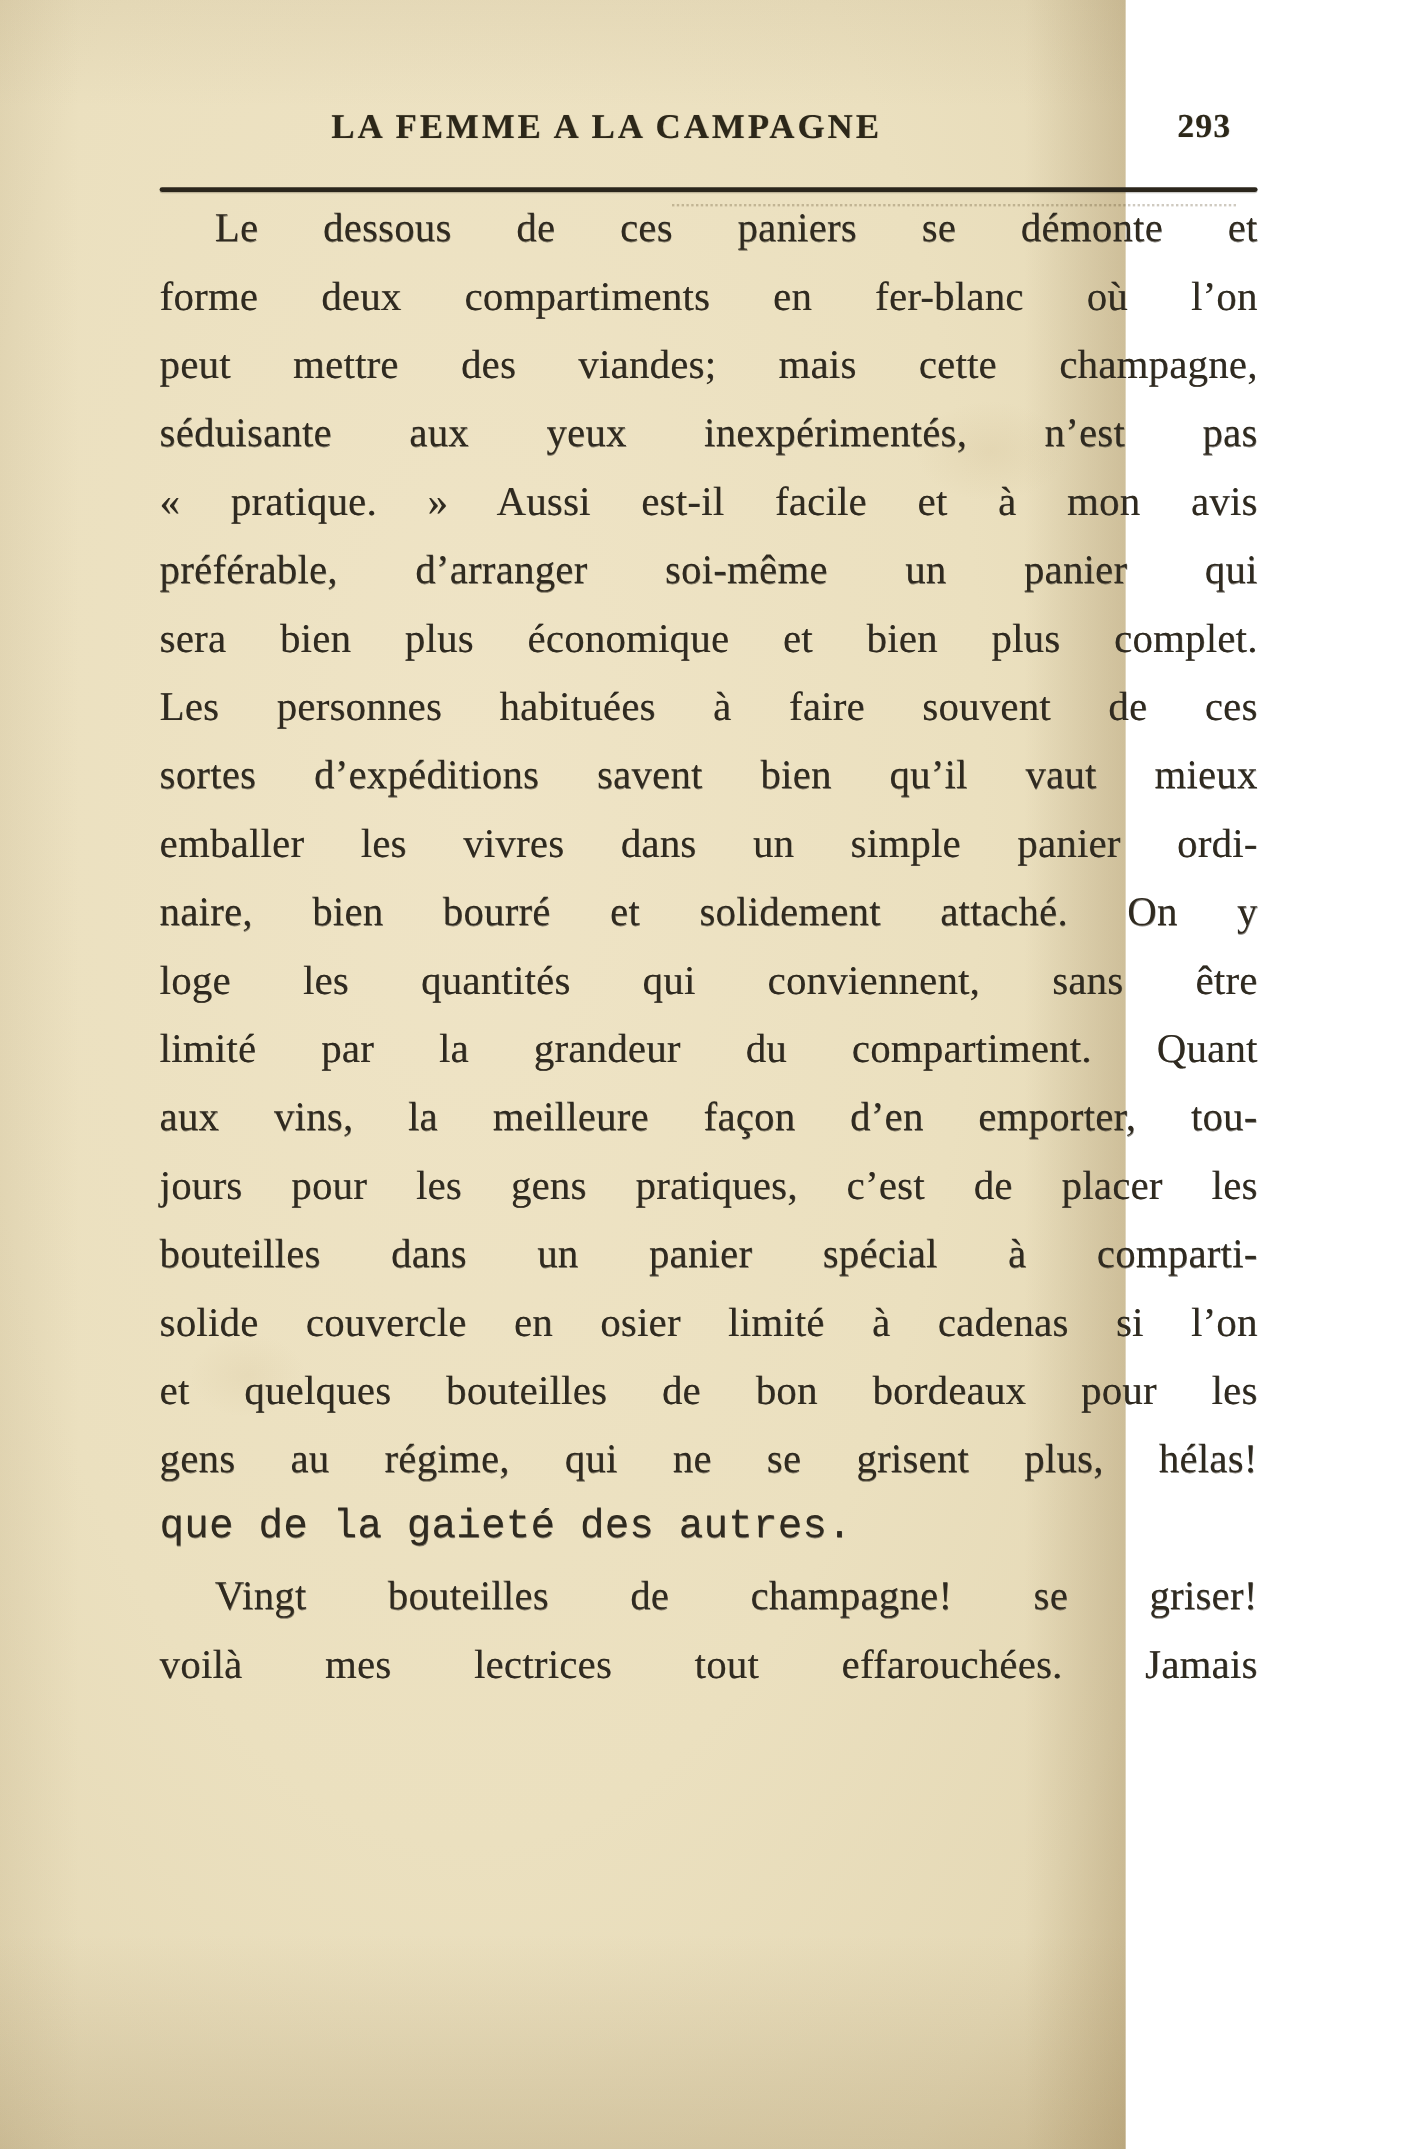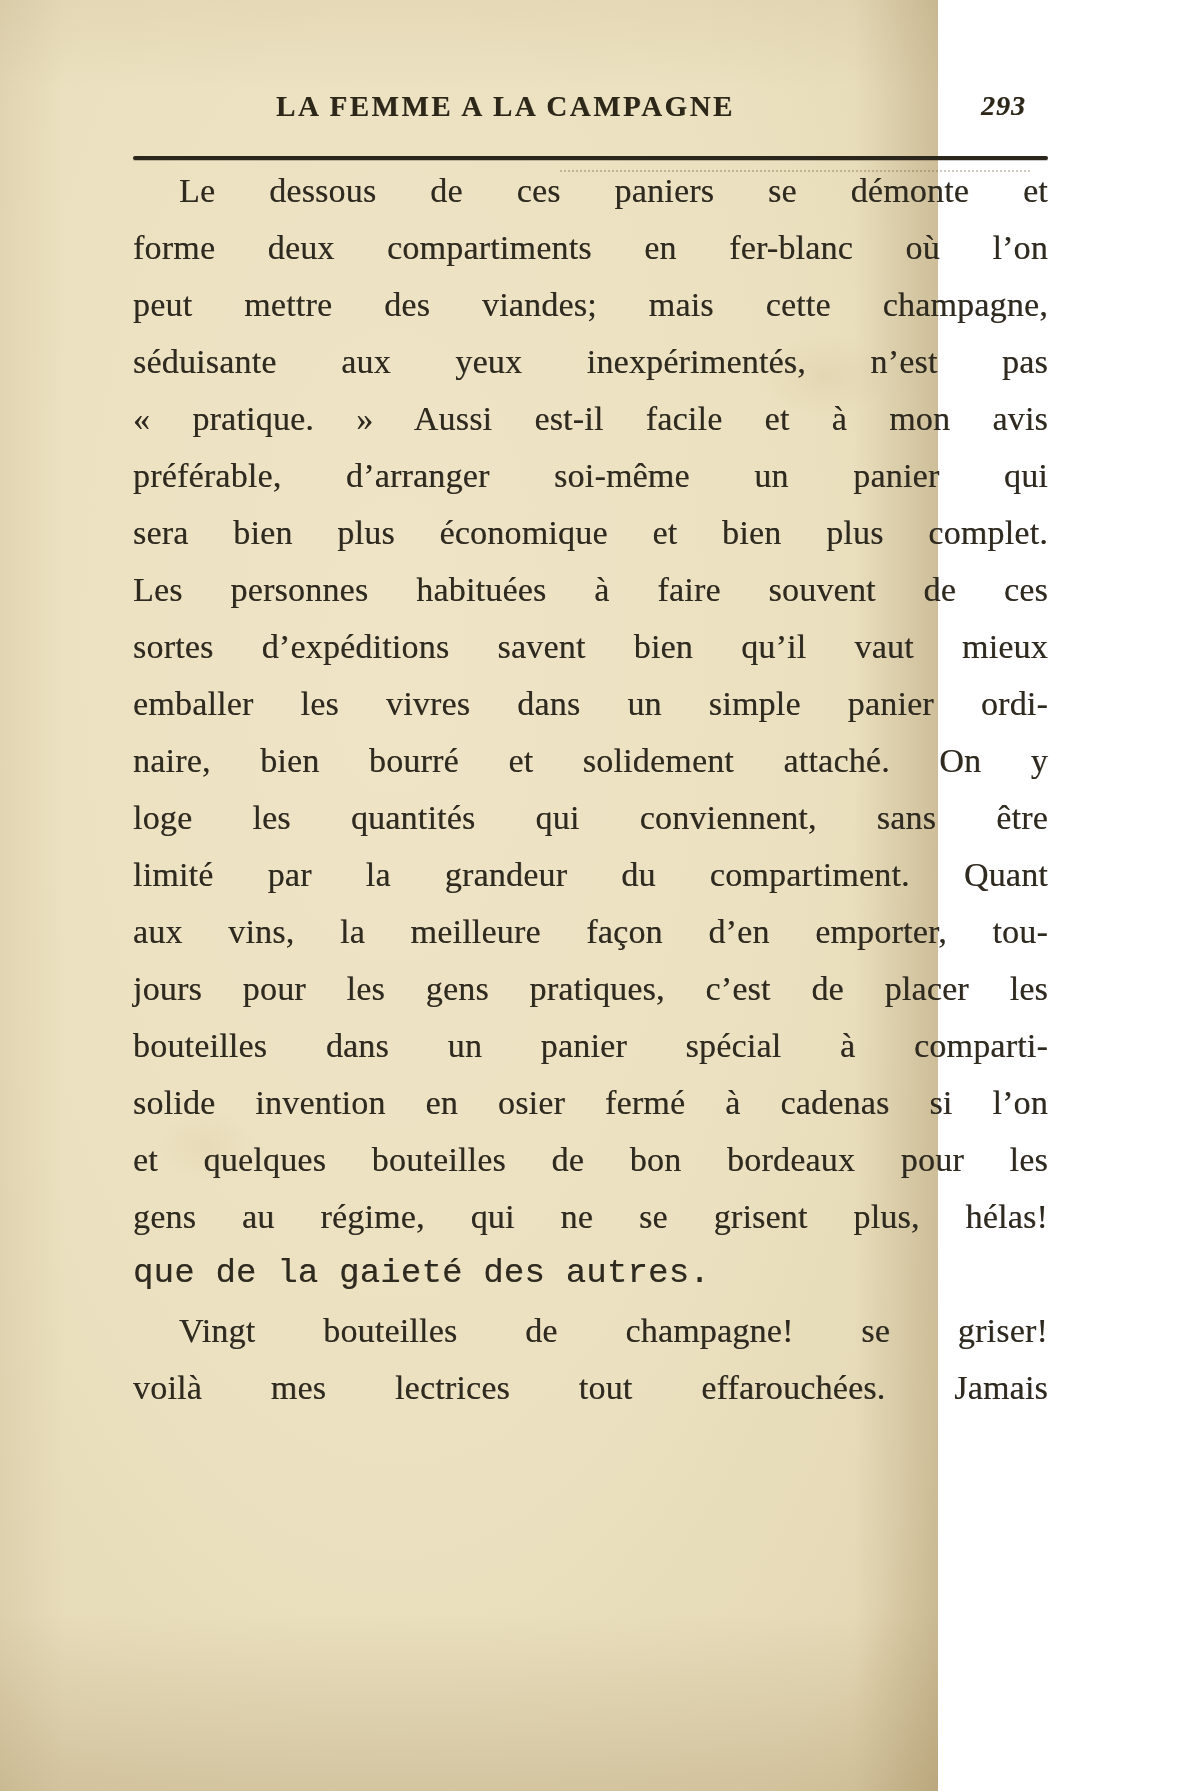--- a/index.html
+++ b/index.html
@@ -47,21 +47,20 @@
     text-shadow: 0.4px 0.4px 0.6px rgba(44,39,25,0.45);
   }
   .folio {
     position: absolute;
     right: 22px;
     top: 0;
     font-size: 28px;
     font-weight: 700;
     letter-spacing: 1px;
     text-shadow: 0.4px 0.4px 0.6px rgba(44,39,25,0.45);
-    font-style: italic;
   }
 
   
   .header-rule {
     position: absolute;
     top: 156px;
     left: 133px;
     width: 915px;
     height: 4px;
     background: #2b261c;
@@ -120,21 +119,21 @@
     <div class="line">sera bien plus économique et bien plus complet.</div>
     <div class="line">Les personnes habituées à faire souvent de ces</div>
     <div class="line">sortes d’expéditions savent bien qu’il vaut mieux</div>
     <div class="line">emballer les vivres dans un simple panier ordi-</div>
     <div class="line">naire, bien bourré et solidement attaché. On y</div>
     <div class="line">loge les quantités qui conviennent, sans être</div>
     <div class="line">limité par la grandeur du compartiment. Quant</div>
     <div class="line">aux vins, la meilleure façon d’en emporter, tou-</div>
     <div class="line">jours pour les gens pratiques, c’est de placer les</div>
     <div class="line">bouteilles dans un panier spécial à comparti-</div>
-    <div class="line">solide invention en osier fermé à cadenas si l’on</div>
+    <div class="line">solide couvercle en osier limité à cadenas si l’on</div>
     <div class="line">et quelques bouteilles de bon bordeaux pour les</div>
     <div class="line">gens au régime, qui ne se grisent plus, hélas!</div>
     <div class="line endpara">que de la gaieté des autres.</div>
     <div class="line indent">Vingt bouteilles de champagne! se griser!</div>
     <div class="line">voilà mes lectrices tout effarouchées. Jamais</div>
   </div>
 
 </div>
 
 </body></html>

